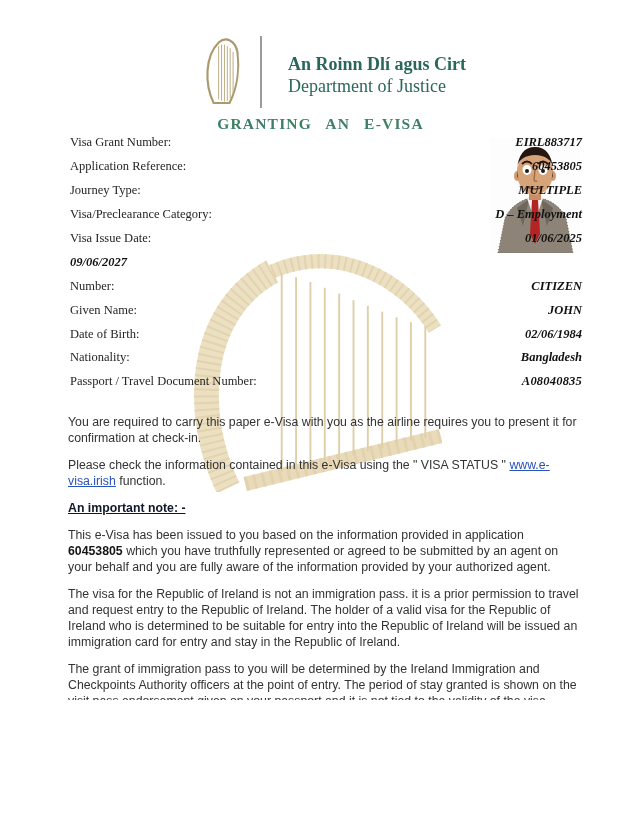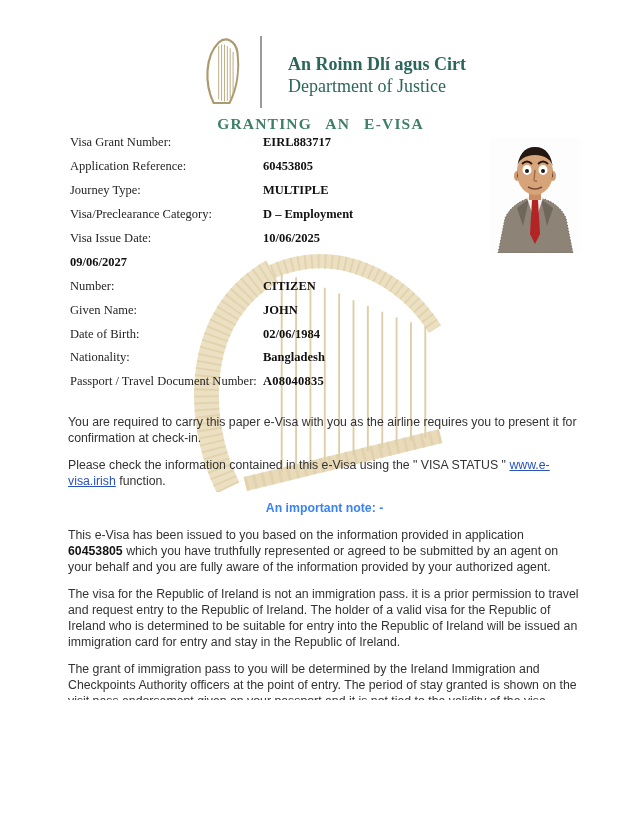--- a/index.html
+++ b/index.html
@@ -16,30 +16,30 @@
   .dept-irish{font-weight:bold;font-size:18px;line-height:22px;}
   .dept-english{font-size:18px;line-height:22px;}
   .doc-title{position:absolute;left:0;top:115px;width:641px;text-align:center;z-index:2;
              color:#3e8065;font-size:15.5px;letter-spacing:1.2px;word-spacing:9px;font-weight:bold;}
 
   
   .photo{position:absolute;left:490px;top:138px;width:90px;height:115px;z-index:2;}
 
   
   .fields{position:absolute;left:70px;top:131px;width:512px;z-index:2;}
-  .field-row{display:flex;height:23.9px;align-items:center;font-size:12.5px;}
+  .field-row{display:flex;height:23.9px;align-items:center;font-size:12.5px;justify-content:space-between;}
   .field-label{flex:0 0 193px;white-space:nowrap;color:#242424;}
-  .field-value{font-weight:bold;white-space:nowrap;color:#111;}
+  .field-value{font-weight:bold;white-space:nowrap;color:#111;font-style:italic;}
   .field-row:last-child .field-value{word-spacing:6px;letter-spacing:.2px;}
 
   
   .body-text{position:absolute;left:68px;top:414px;width:513px;z-index:2;
              font-family:"Liberation Sans", sans-serif;font-size:12.3px;line-height:16px;color:#333;}
   .body-text p{margin:0 0 11px 0;}
-  .note-heading{font-weight:bold;color:#3b82f6;text-align:center;}
+  .note-heading{font-weight:bold;text-decoration:underline;color:#0f172a;}
   .b{font-weight:bold;color:#141414;}
   a.link{color:#2a52be;text-decoration:underline;cursor:pointer;}
 
   
   .footer-logo-text{position:absolute;left:68px;top:748px;z-index:2;
       font-family:"Liberation Sans", sans-serif;font-weight:bold;font-size:20px;line-height:21px;
       color:#161616;letter-spacing:-.4px;}
   .footer-harp{position:absolute;left:147px;top:738px;width:52px;height:60px;z-index:2;}
 
   .barcode{position:absolute;left:377px;top:748px;width:158px;height:44px;z-index:3;
@@ -139,21 +139,21 @@
     <div class="field-row">
         <span class="field-label">Journey Type:</span>
         <span class="field-value">MULTIPLE</span>
       </div>
     <div class="field-row">
         <span class="field-label">Visa/Preclearance Category:</span>
         <span class="field-value">D – Employment</span>
       </div>
     <div class="field-row">
         <span class="field-label">Visa Issue Date:</span>
-        <span class="field-value">10/06/2025</span>
+        <span class="field-value">01/06/2025</span>
       </div>
     <div class="field-row">
         <span class="field-value">09/06/2027</span>
       </div>
     <div class="field-row">
         <span class="field-label">Number:</span>
         <span class="field-value">CITIZEN</span>
       </div>
     <div class="field-row">
         <span class="field-label">Given Name:</span>

